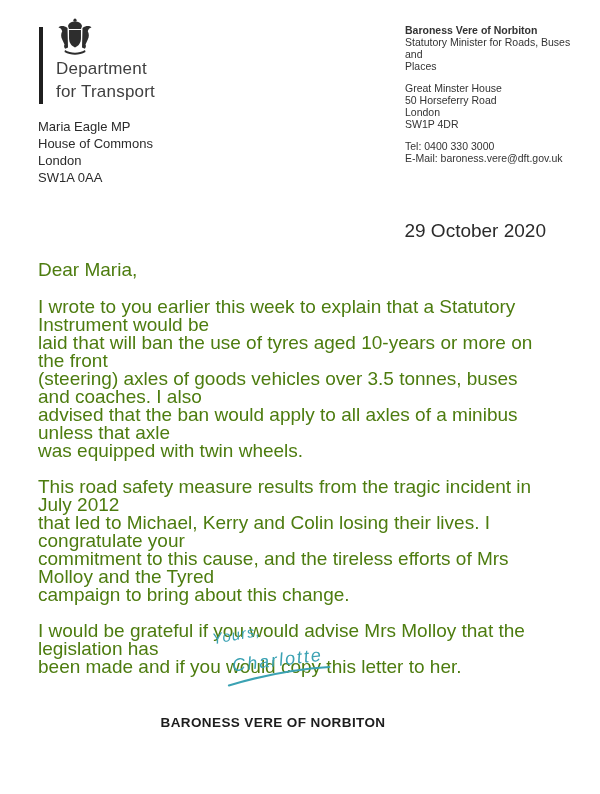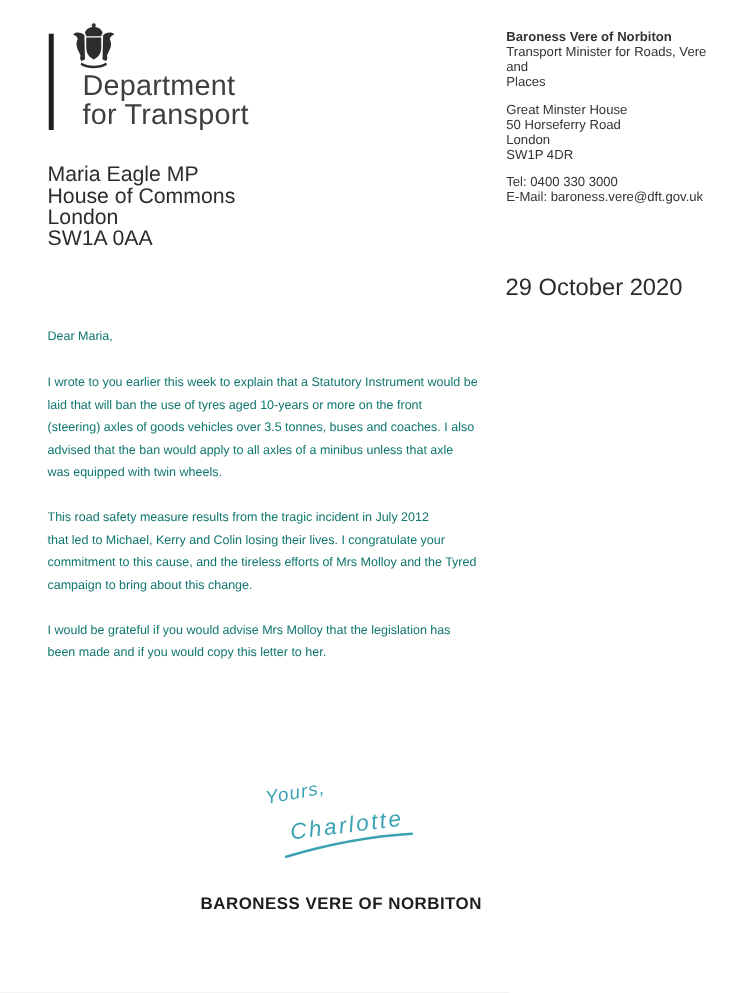--- a/index.html
+++ b/index.html
@@ -24,22 +24,22 @@
     background: #1f1f1f;
   }
   .crest {
     position: absolute;
     left: 55px; top: 17px;
     width: 40px; height: 40px;
   }
   .crest path, .crest circle { fill: #2d2d2d; }
   .logo-text {
     position: absolute;
-    left: 66px; top: 57px;
-    font-size: 23px;
+    left: 56px; top: 57px;
+    font-size: 17px;
     line-height: 23px;
     color: #3f3f3f;
     letter-spacing: 0.2px;
     white-space: pre-line;
   }
 
   
   .contact {
     position: absolute;
     left: 405px; top: 24px;
@@ -48,43 +48,43 @@
     line-height: 12px;
     color: #333333;
   }
   .contact .name { font-weight: bold; }
   .contact .pre { white-space: pre-line; }
   .contact .gap { height: 10px; }
 
   
   .recipient {
     position: absolute;
-    left: 38px; top: 131px;
-    font-size: 17px;
+    left: 38px; top: 118px;
+    font-size: 13px;
     line-height: 17px;
     white-space: pre-line;
   }
 
   
   .date {
     position: absolute;
     left: 38px; top: 220px;
     width: 508px;
     text-align: right;
     font-size: 19px;
   }
 
   
   .letter-body {
     position: absolute;
     left: 38px; top: 261px;
     width: 512px;
-    font-size: 10px;
+    font-size: 19px;
     line-height: 18px;
-    color: #0f766e;
+    color: #4d7c0f;
   }
   .salutation { margin: 0 0 19px; }
   .para { margin: 4px 0 18px; white-space: pre-line; }
 
   
   .signature {
     position: absolute;
     left: 212px; top: 626px;
     width: 180px;
     font-style: italic;
@@ -132,21 +132,21 @@
     <path d="M12.5 11 C9 8.5 5.5 8.5 3.5 10.5 C5.5 11 6.8 12.3 7.2 14.2 C5.8 16.8 5.8 19.8 7.2 22.5 L9.5 27.5 C8.8 29 9 30.5 10.2 31.8 L13 30.5 Z"></path>
     <path d="M27.5 11 C31 8.5 34.5 8.5 36.5 10.5 C34.5 11 33.2 12.3 32.8 14.2 C34.2 16.8 34.2 19.8 32.8 22.5 L30.5 27.5 C31.2 29 31 30.5 29.8 31.8 L27 30.5 Z"></path>
     <path d="M14 13 H26 V21 C26 26 23.5 29 20 30.5 C16.5 29 14 26 14 21 Z"></path>
     <path d="M10 33 C16 36.5 24 36.5 30 33 L30.5 35 C24 38.5 16 38.5 9.5 35 Z"></path>
   </svg>
   <div class="logo-text">Department
 for Transport</div>
 
   <div class="contact">
     <div class="name">Baroness Vere of Norbiton</div>
-    <div class="pre">Transport Minister for Roads, Vere and
+    <div class="pre">Statutory Minister for Roads, Buses and
 Places</div>
     <div class="gap"></div>
     <div class="pre">Great Minster House
 50 Horseferry Road
 London
 SW1P 4DR</div>
     <div class="gap"></div>
     <div>Tel: 0400 330 3000</div>
     <div>E-Mail: baroness.vere@dft.gov.uk</div>
     <div class="gap"></div>

